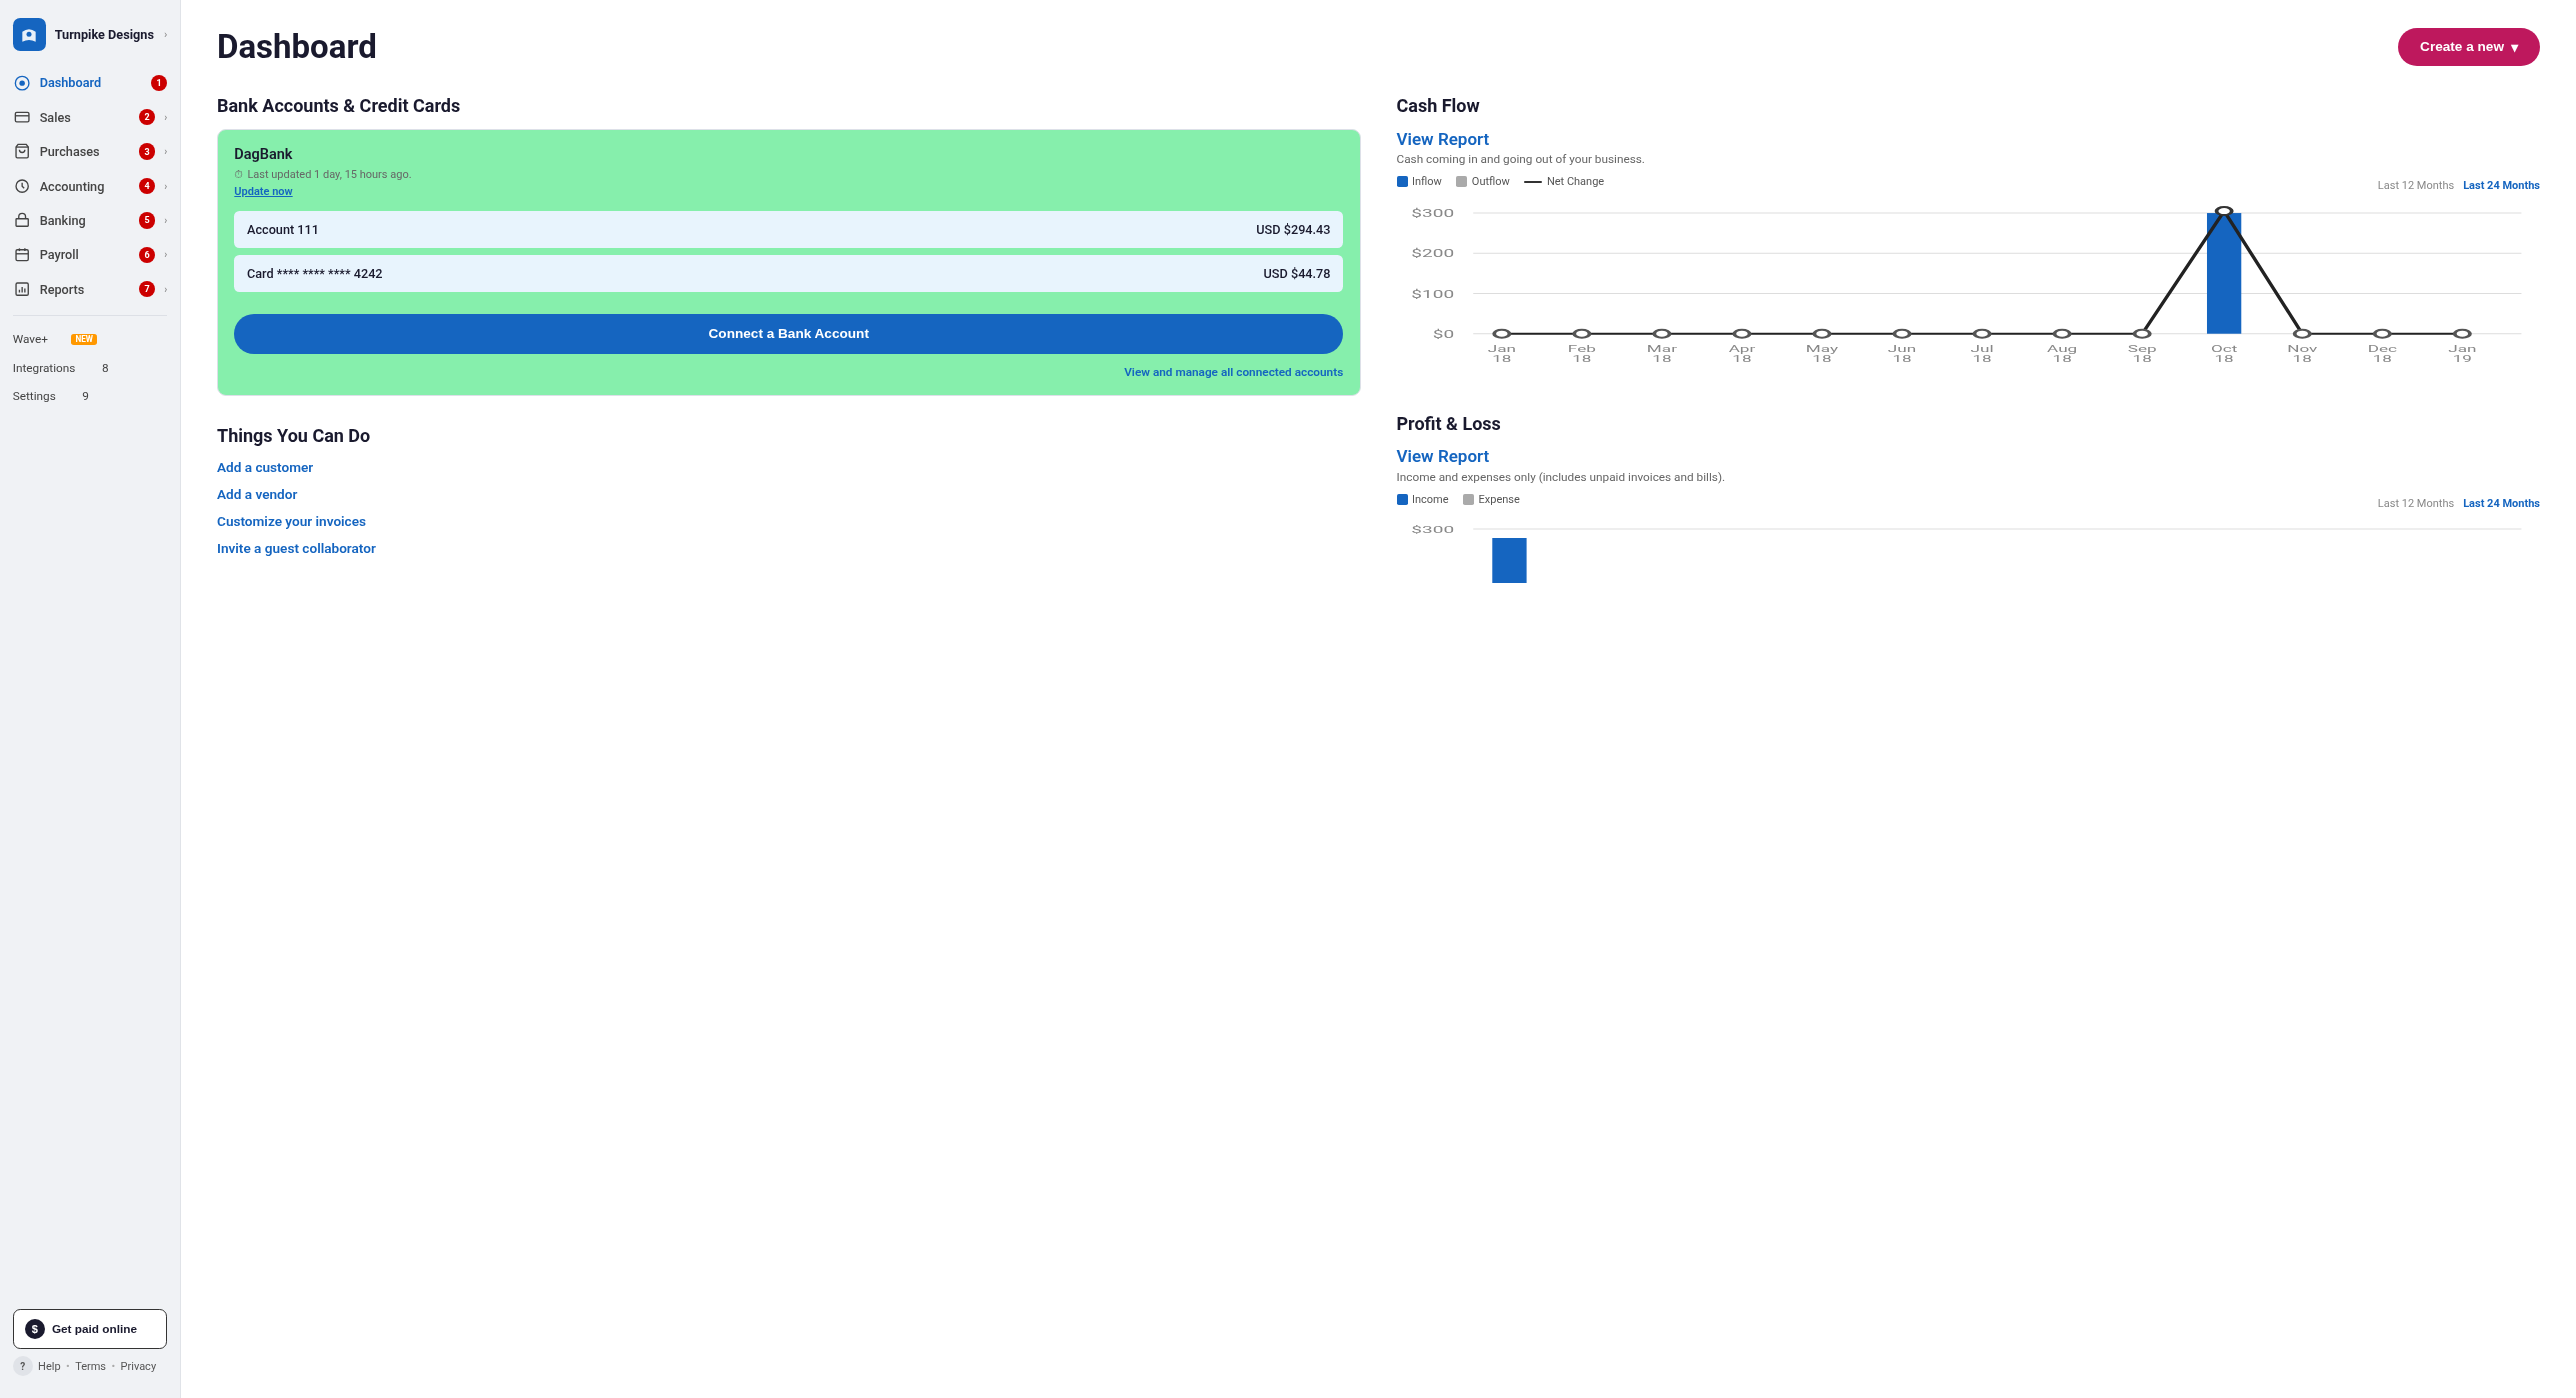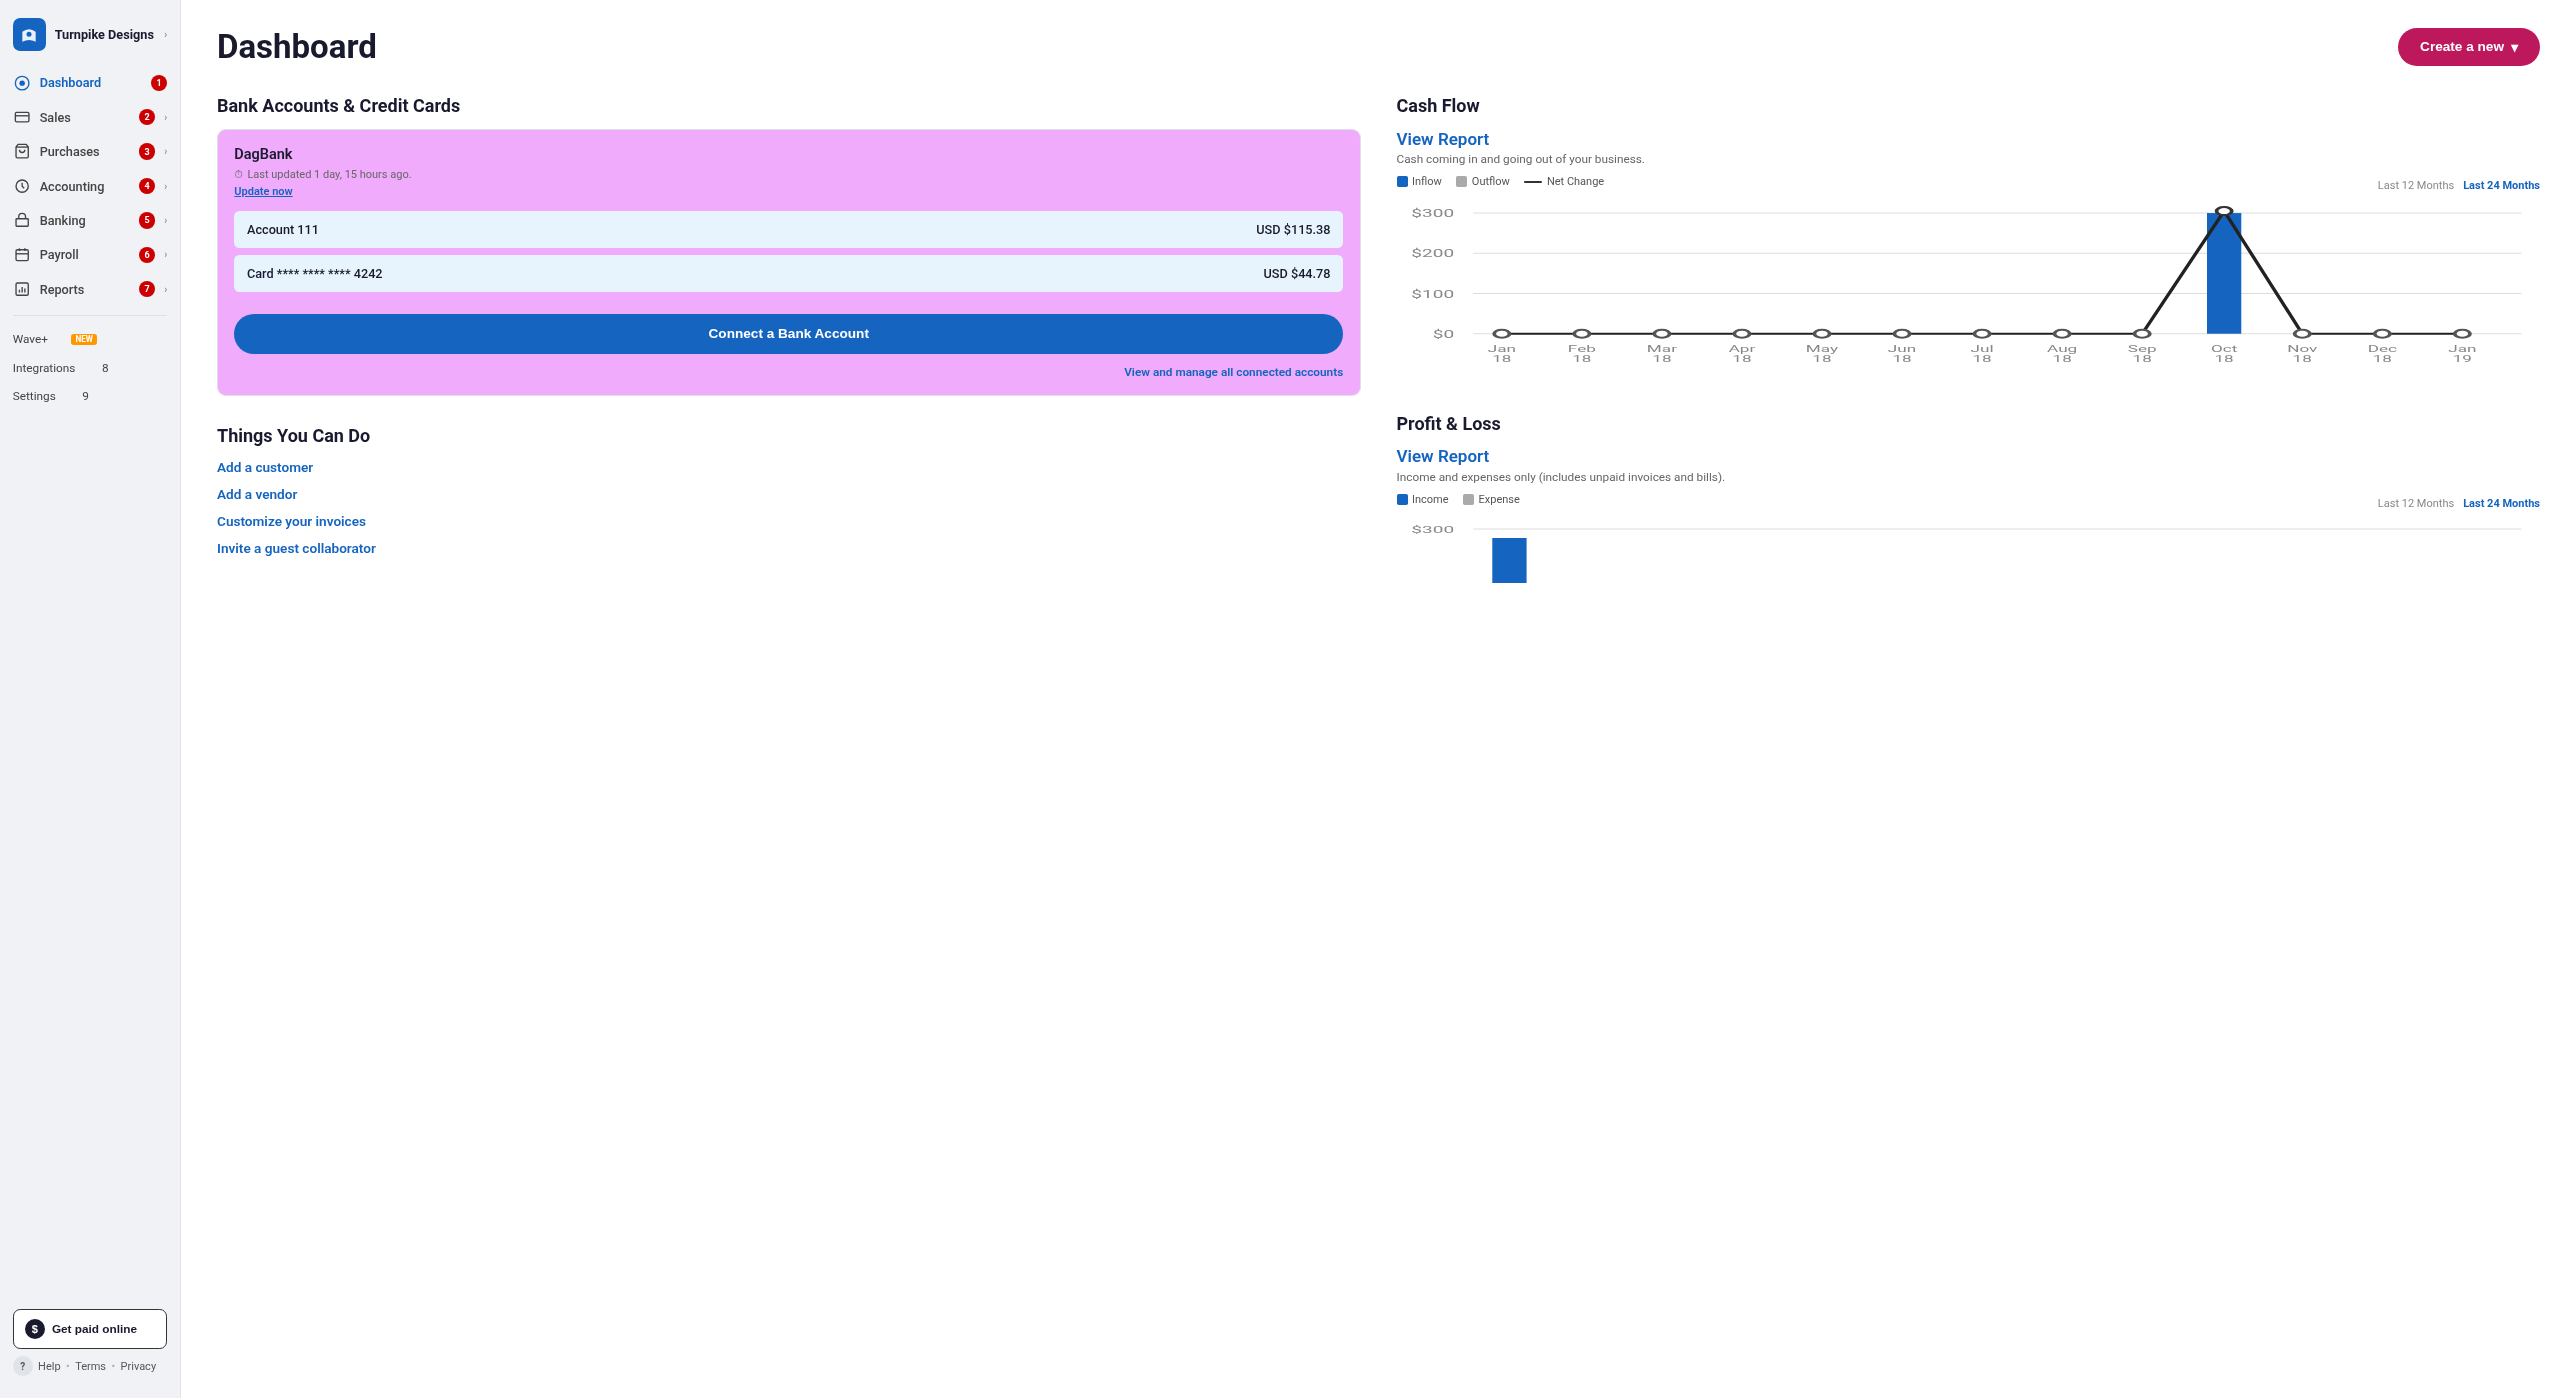--- a/index.html
+++ b/index.html
@@ -168,21 +168,21 @@
     .section-title {
       font-size: 18px;
       font-weight: 700;
       color: #1a1a2e;
       margin-bottom: 12.7px;
     }
     .bank-card {
       border: 0.9px solid #dde0e8;
       border-radius: 9px;
       padding: 16.3px;
-      background: #f0abfc;
+      background: #86efac;
     }
     .bank-name {
       font-size: 14.5px;
       font-weight: 600;
       color: #1a1a2e;
       margin-bottom: 5.4px;
     }
     .bank-updated {
       font-size: 11px;
       color: #666;
@@ -458,21 +458,21 @@
         <div class="bank-card">
           <div class="bank-name">DagBank</div>
           <div class="bank-updated">
             <span>⏱</span>
             <span>Last updated 1 day, 15 hours ago.</span>
           </div>
           <a class="update-now-link">Update now</a>
 
           <div class="account-row">
             <span class="account-row-label">Account 111</span>
-            <span class="account-row-amount">USD $115.38</span>
+            <span class="account-row-amount">USD $294.43</span>
           </div>
           <div class="account-row">
             <span class="account-row-label">Card **** **** **** 4242</span>
             <span class="account-row-amount">USD $44.78</span>
           </div>
 
           <button class="connect-btn">
             <span>Connect a Bank Account</span>
           </button>
           <a class="manage-link">View and manage all connected accounts</a>

